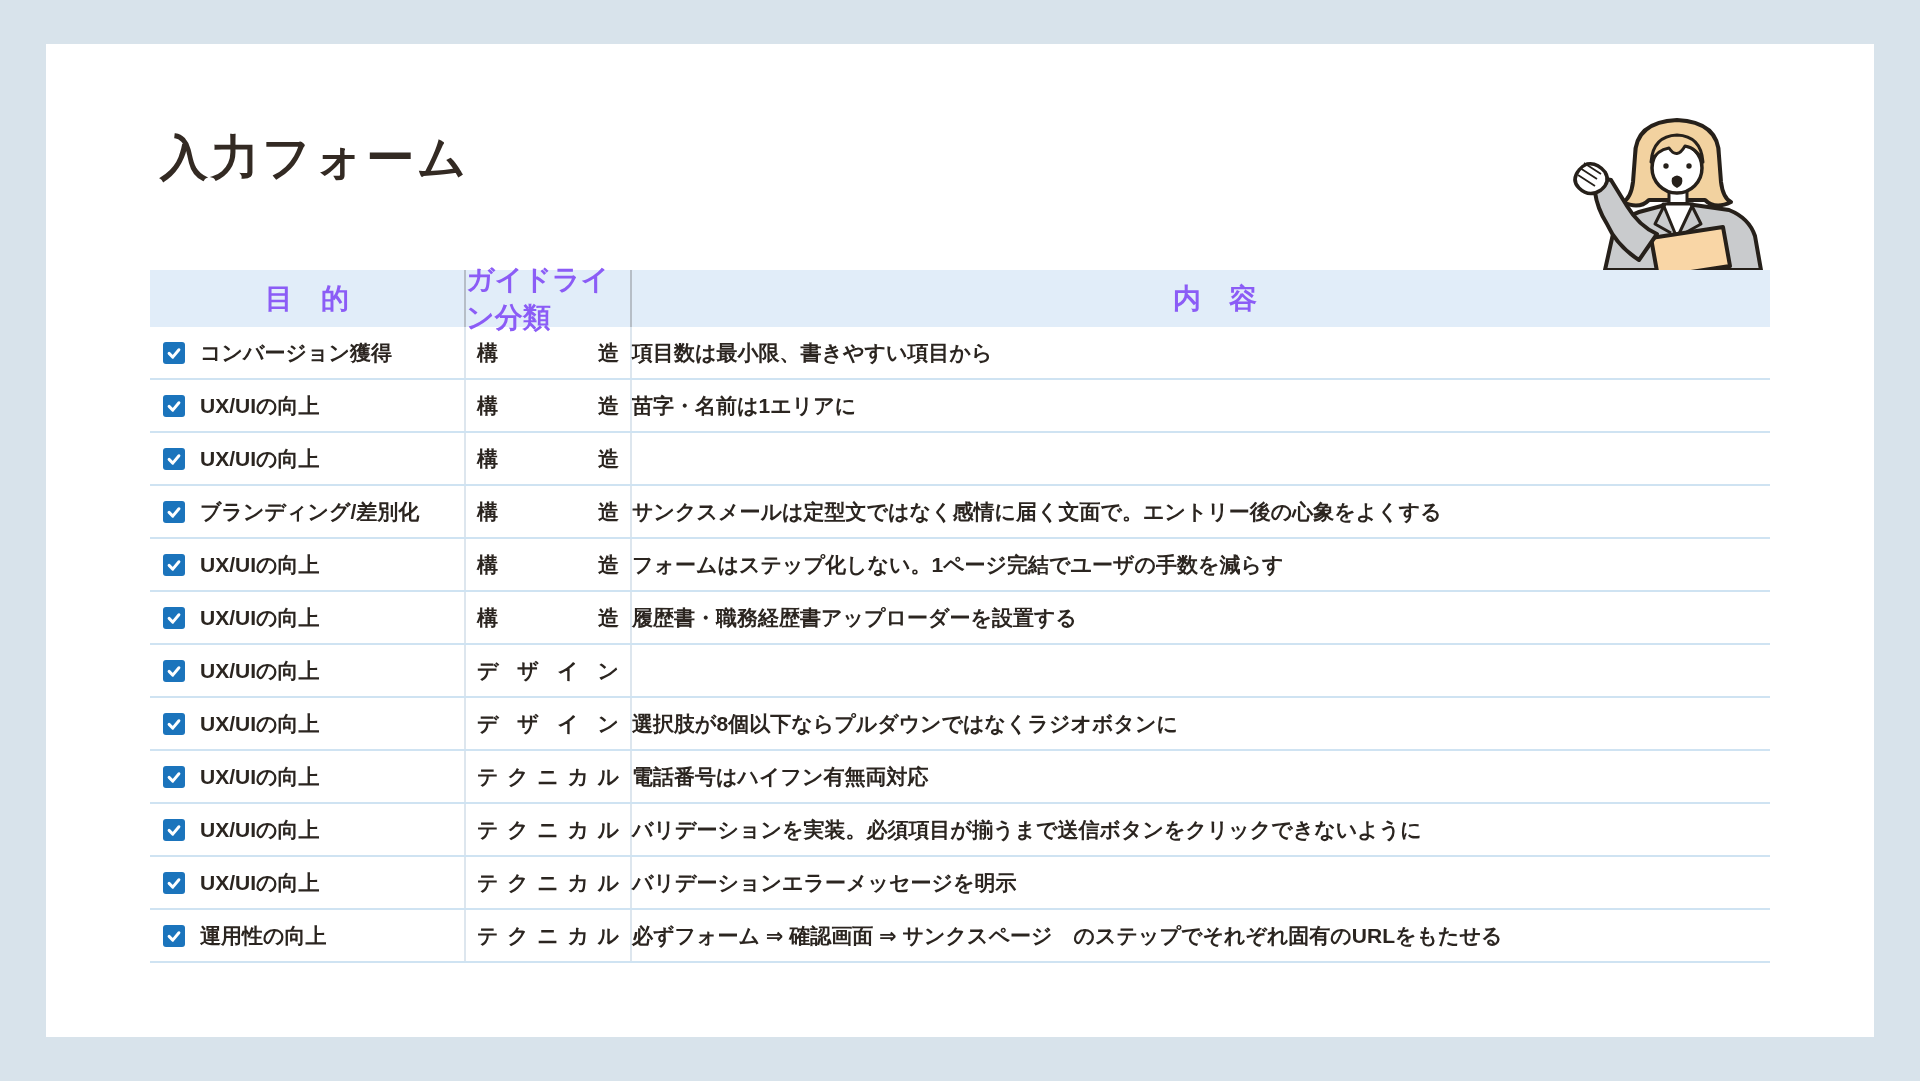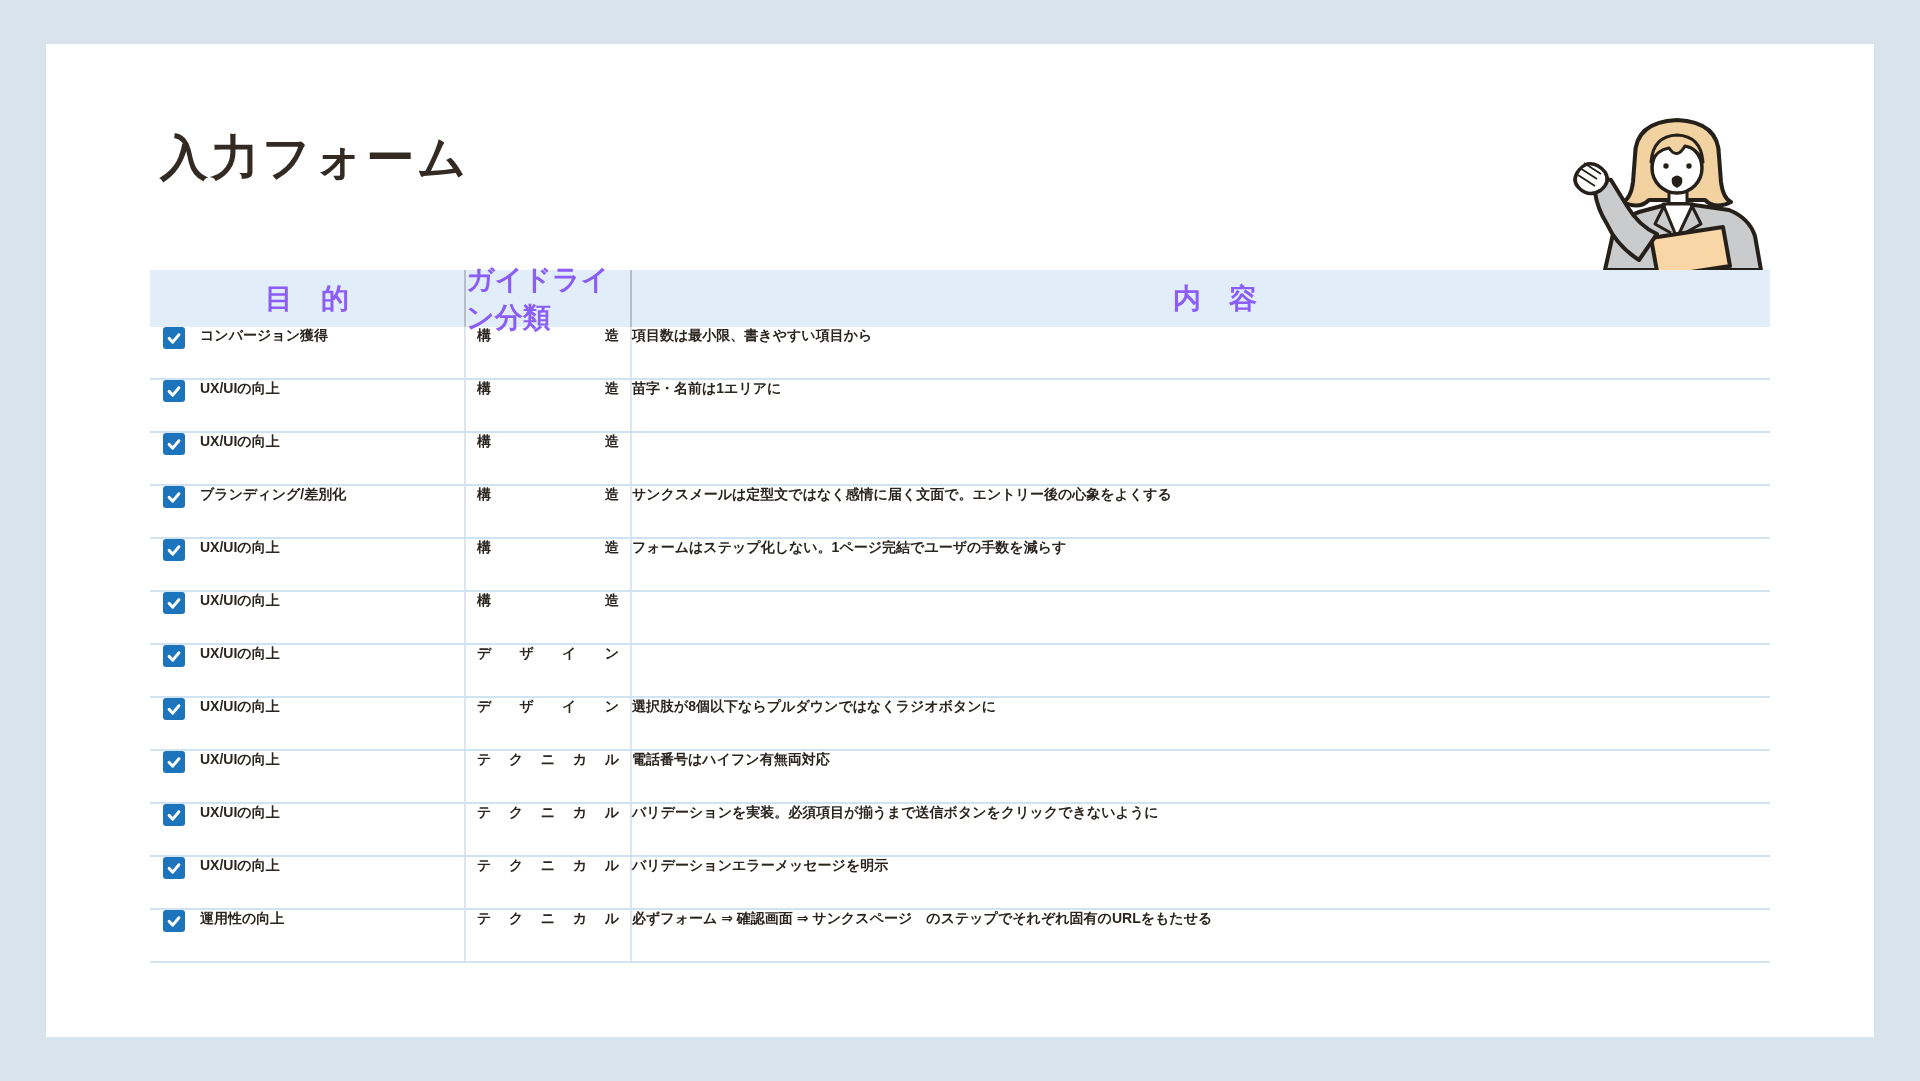--- a/index.html
+++ b/index.html
@@ -39,23 +39,23 @@
   .th.c1,.td.c1{width:316px;}
   .th.c2,.td.c2{width:166px;}
   .th.c3,.td.c3{flex:1;padding-left:28px;}
   .th.c1,.th.c2{border-right:2px solid #b6bec7;}
   .tr{
     display:flex;height:51px;align-items:stretch;
     border-bottom:2px solid #cfe3f2;
     background:#ffffff;
   }
   .td{
-    display:flex;align-items:flex-start;
+    display:flex;align-items:center;
     box-sizing:border-box;
-    font-size:14px;font-weight:bold;color:#2b2520;
+    font-size:21px;font-weight:bold;color:#2b2520;
   }
   .td.c1{padding-left:13px;gap:15px;}
   .td.c1,.td.c2{border-right:2px solid #dde6ee;}
   .td.c3{padding-left:0;padding-right:10px;}
   .checkbox{
     width:22px;height:22px;border-radius:3px;
     background:#1b74bc;
     display:flex;align-items:center;justify-content:center;
     flex:0 0 auto;
   }
@@ -207,20 +207,21 @@
             </svg>
           </span>
         <span>UX/UIの向上</span>
       </div>
       <div class="td c2">
           <span class="cat justify-chars">
             <span>構</span>
             <span>造</span>
           </span>
         </div>
+      <div class="td c3">履歴書・職務経歴書アップローダーを設置する</div>
     </div>
 
     <div class="tr">
       <div class="td c1">
         <span class="checkbox">
             <svg width="18" height="18" viewBox="0 0 22 22">
               <path d="M5 11.5 L9.5 16 L17 7" fill="none" stroke="#fff" stroke-width="3.6" stroke-linecap="round" stroke-linejoin="round"></path>
             </svg>
           </span>
         <span>UX/UIの向上</span>

